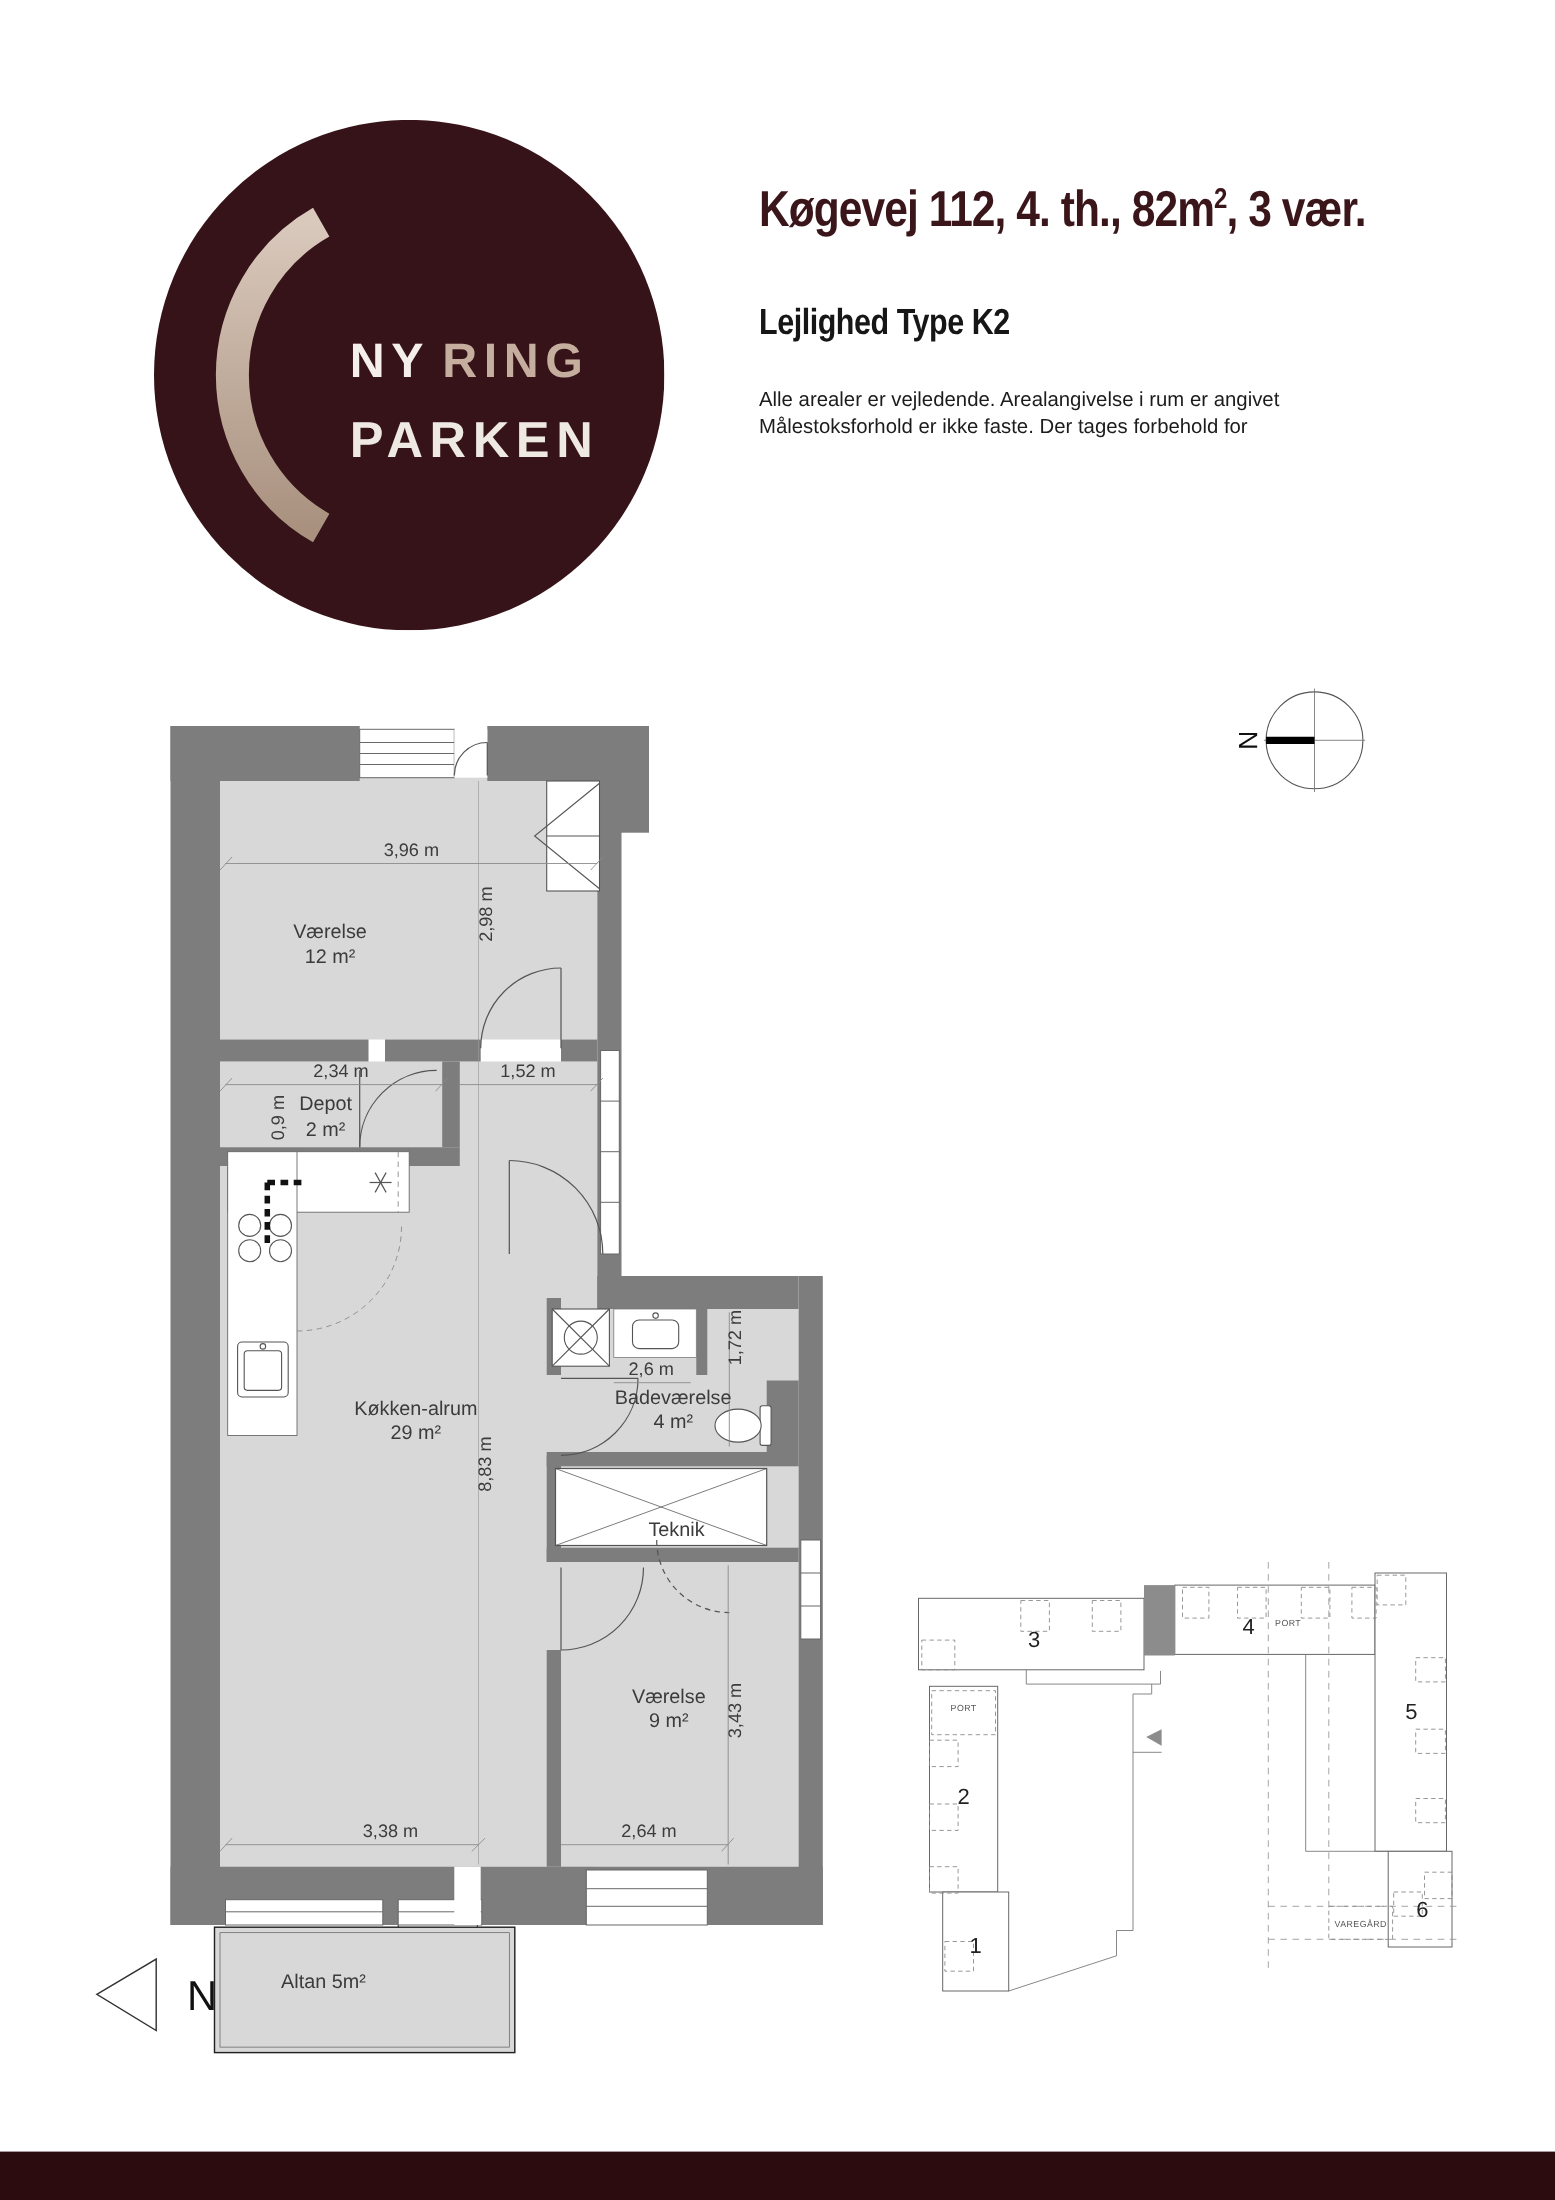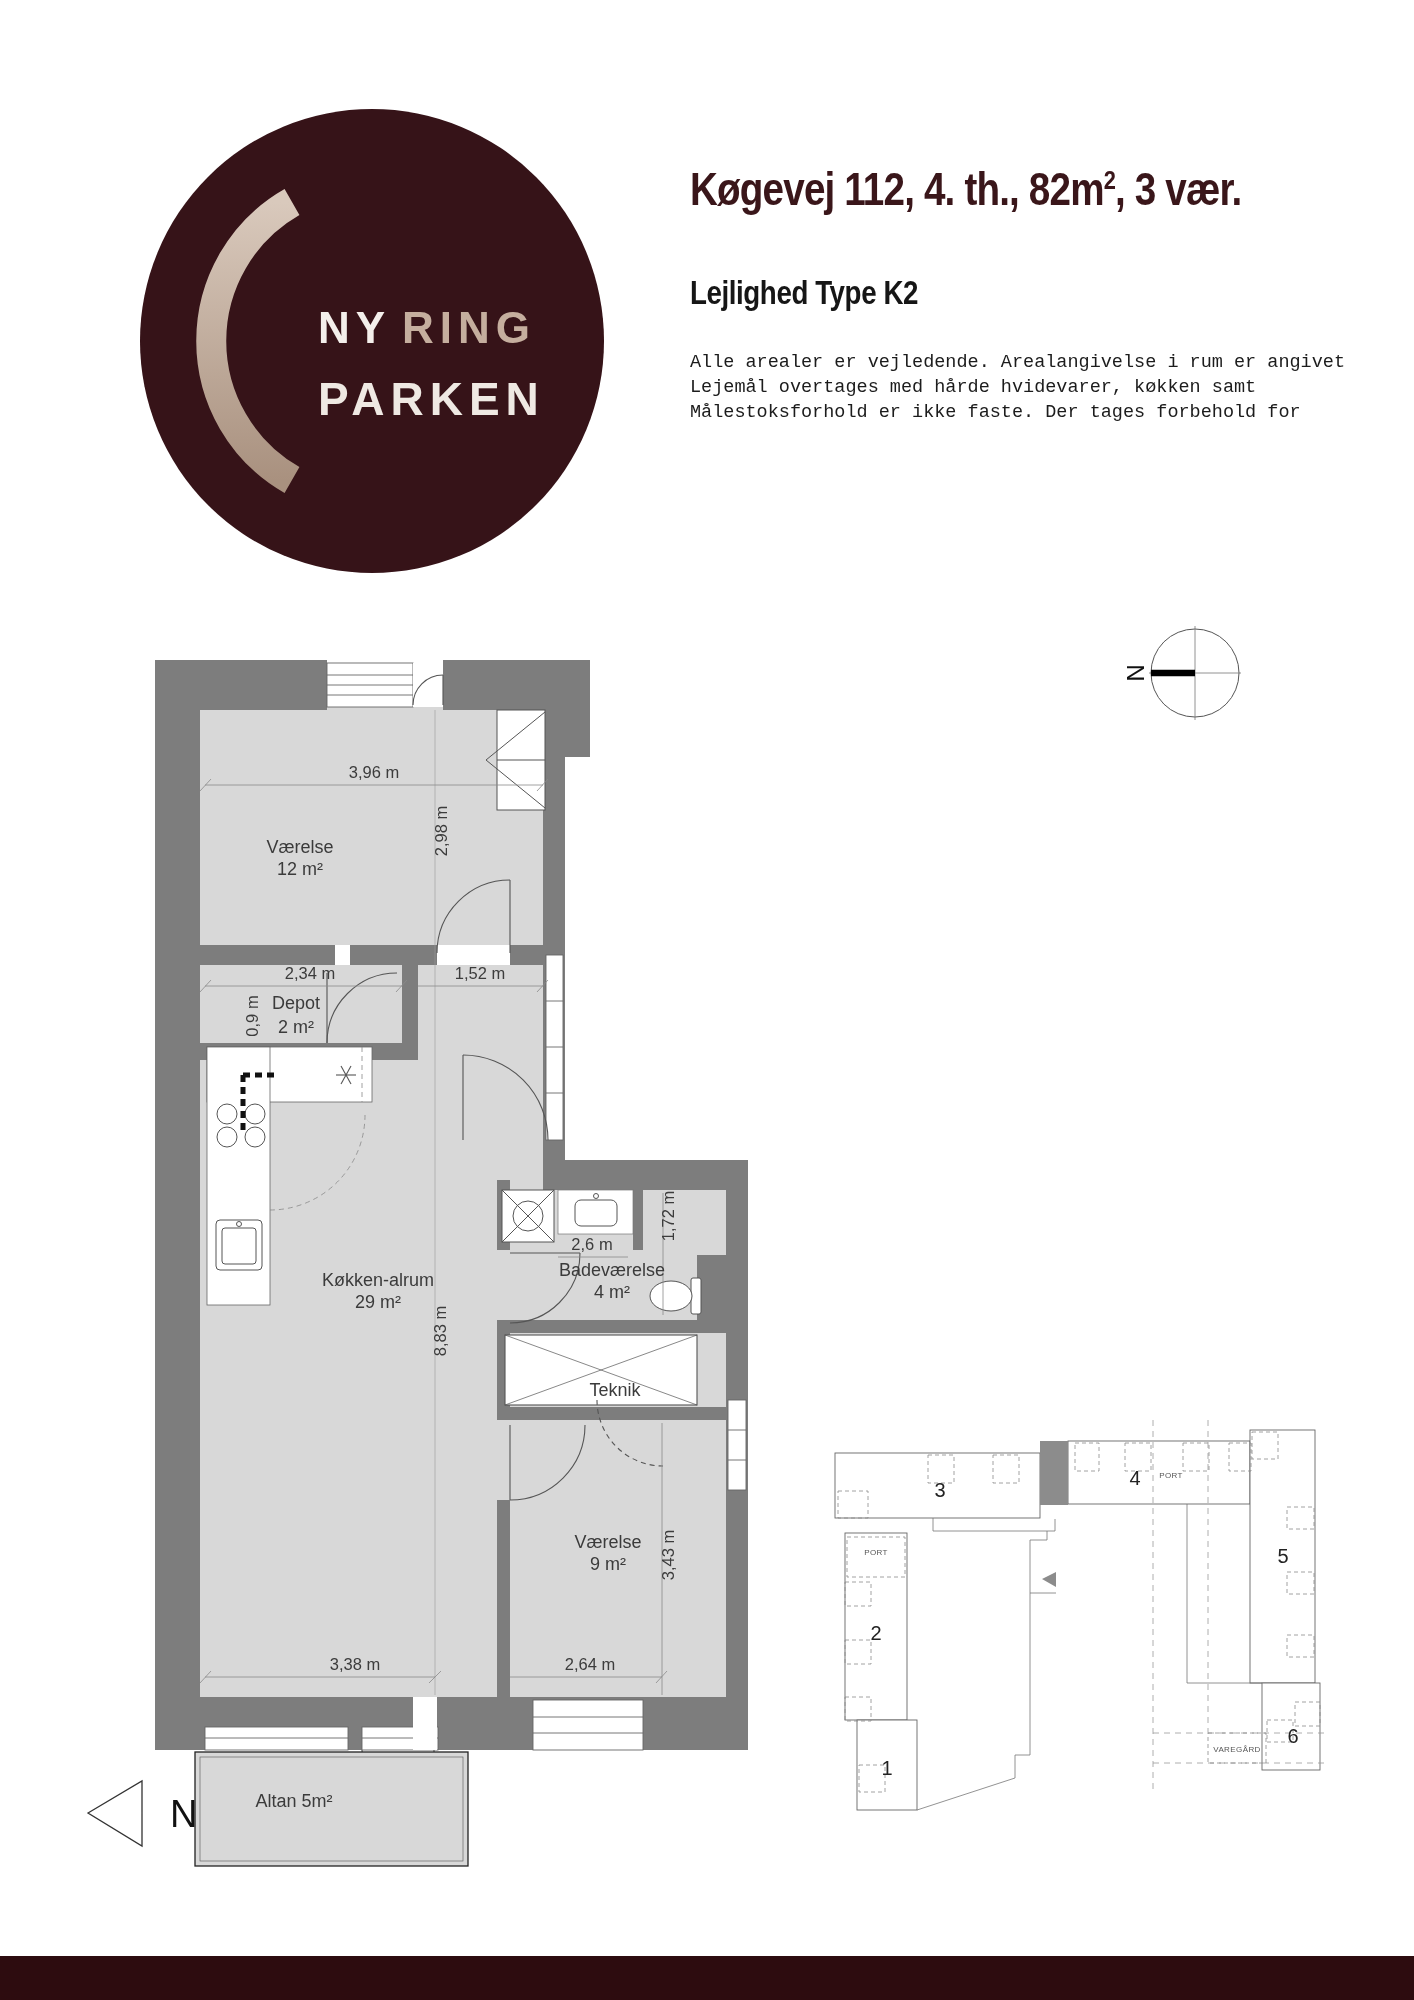--- a/index.html
+++ b/index.html
@@ -4,21 +4,21 @@
 <style>
   html,body{margin:0;padding:0;background:#ffffff;}
   .canvas{position:relative;width:1414px;height:2000px;background:#fff;overflow:hidden;
           font-family:"Liberation Sans",sans-serif;}
   .abs{position:absolute;}
   .title-line{font-weight:bold;color:#3a161a;font-size:46px;line-height:1;
               transform:scaleX(.84);transform-origin:left center;white-space:nowrap;letter-spacing:-1px;}
   .title-line sup{font-size:26px;}
   .subtitle{font-weight:bold;color:#161616;font-size:33px;line-height:1;
             transform:scaleX(.84);transform-origin:left center;white-space:nowrap;letter-spacing:-.5px;}
-  .para{color:#1c1c1c;font-size:18.5px;line-height:1.36;font-family:Liberation Mono, monospace;}
+  .para{color:#1c1c1c;font-size:18.5px;line-height:1.36;}
   .para div{white-space:nowrap;}
   .footer-bar{left:0;top:1956px;width:1414px;height:44px;background:#2d0c0f;}
   svg text{font-family:"Liberation Sans",sans-serif;}
   .rlabel{font-size:18px;fill:#3b3b3b;}
   .dlabel{font-size:16.5px;fill:#3c3c3c;}
   .blabel{font-size:20px;fill:#222;}
   .tiny{font-size:8px;fill:#555;letter-spacing:.4px;}
 </style>
 </head>
 <body>
@@ -38,21 +38,20 @@
     <text x="262" y="234" font-size="44" font-weight="bold" letter-spacing="6" fill="#c5ae9e">RING</text>
     <text x="178" y="306" font-size="46" font-weight="bold" letter-spacing="6" fill="#efe9e3">PARKEN</text>
   </svg>
 
   <div class="abs title-line" style="left:690px;top:166px">
     <span>Køgevej 112, 4. th., 82m</span><sup>2</sup><span>, 3 vær.</span>
   </div>
   <div class="abs subtitle" style="left:690px;top:276px">Lejlighed Type K2</div>
   <div class="abs para" style="left:690px;top:350px;width:520px">
     <div>Alle arealer er vejledende. Arealangivelse i rum er angivet</div>
-    <div>Lejemål overtages med hårde hvidevarer, køkken samt</div>
     <div>Målestoksforhold er ikke faste. Der tages forbehold for</div>
   </div>
 
   <svg class="abs" style="left:1115px;top:612px" width="135" height="125" viewBox="0 0 135 125">
     <circle cx="80" cy="61" r="44" fill="none" stroke="#555" stroke-width="1"></circle>
     <line x1="34" y1="61" x2="126" y2="61" stroke="#777" stroke-width="0.8"></line>
     <line x1="80" y1="14" x2="80" y2="108" stroke="#777" stroke-width="0.8"></line>
     <line x1="36" y1="61" x2="80" y2="61" stroke="#000" stroke-width="6.5"></line>
     <text x="18" y="61" font-size="24" fill="#111" text-anchor="middle" dominant-baseline="middle" transform="rotate(90 18 61)">N</text>
   </svg>

